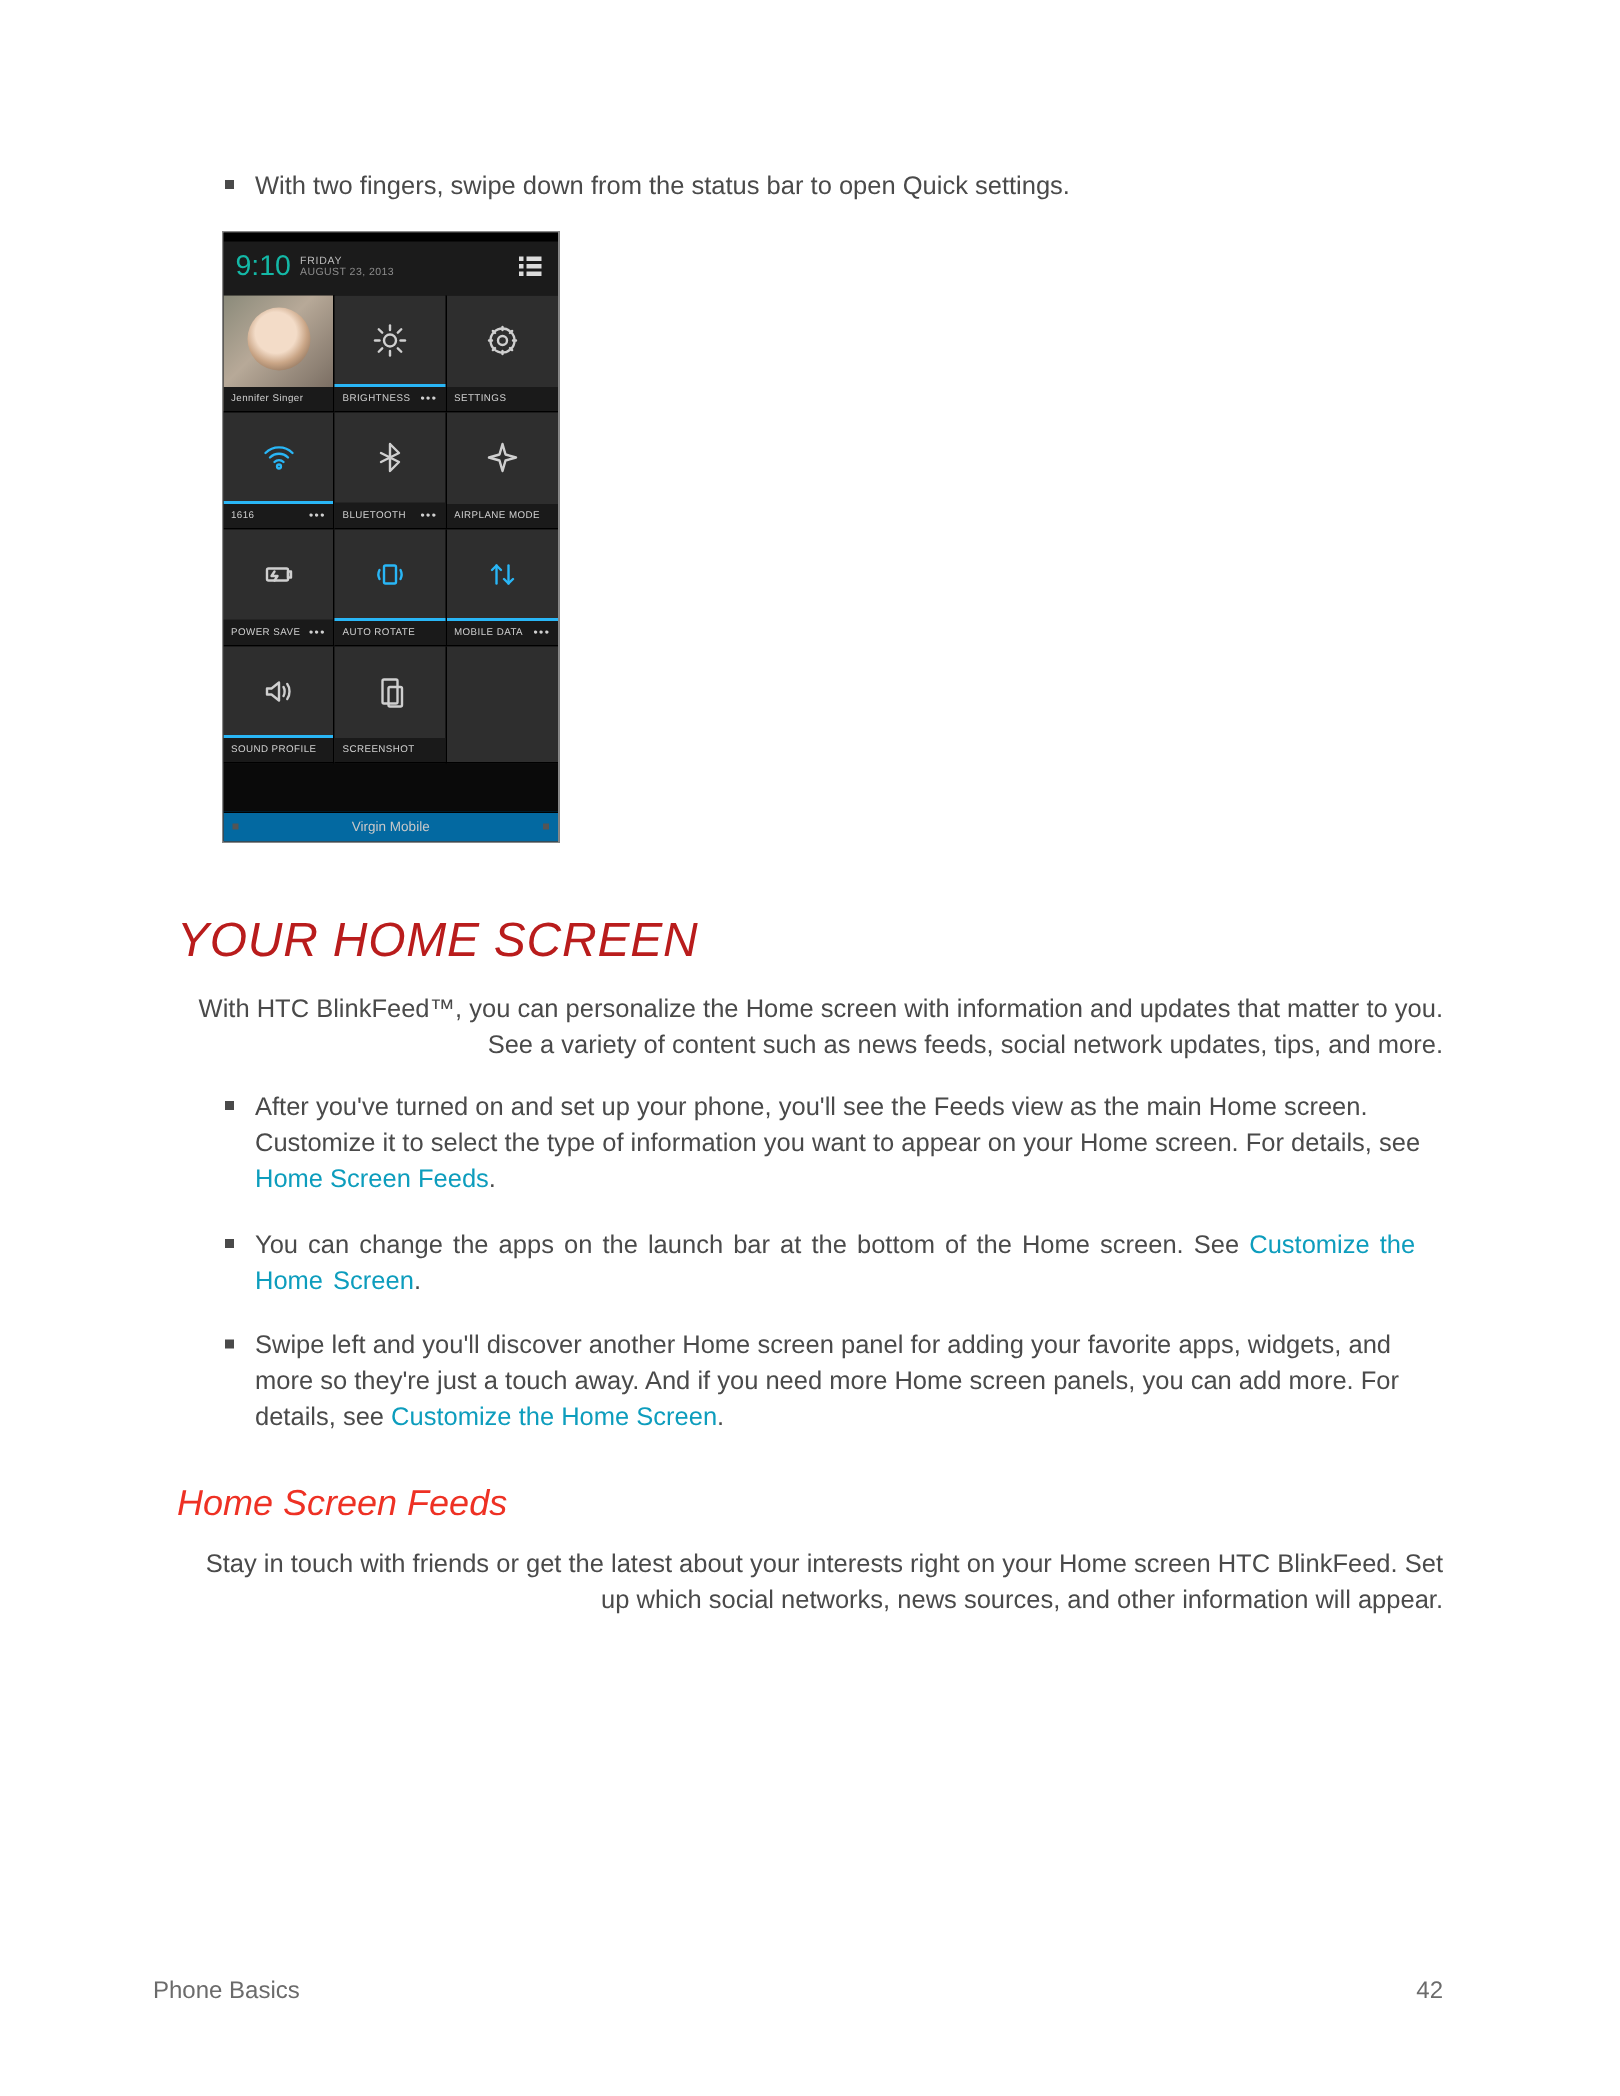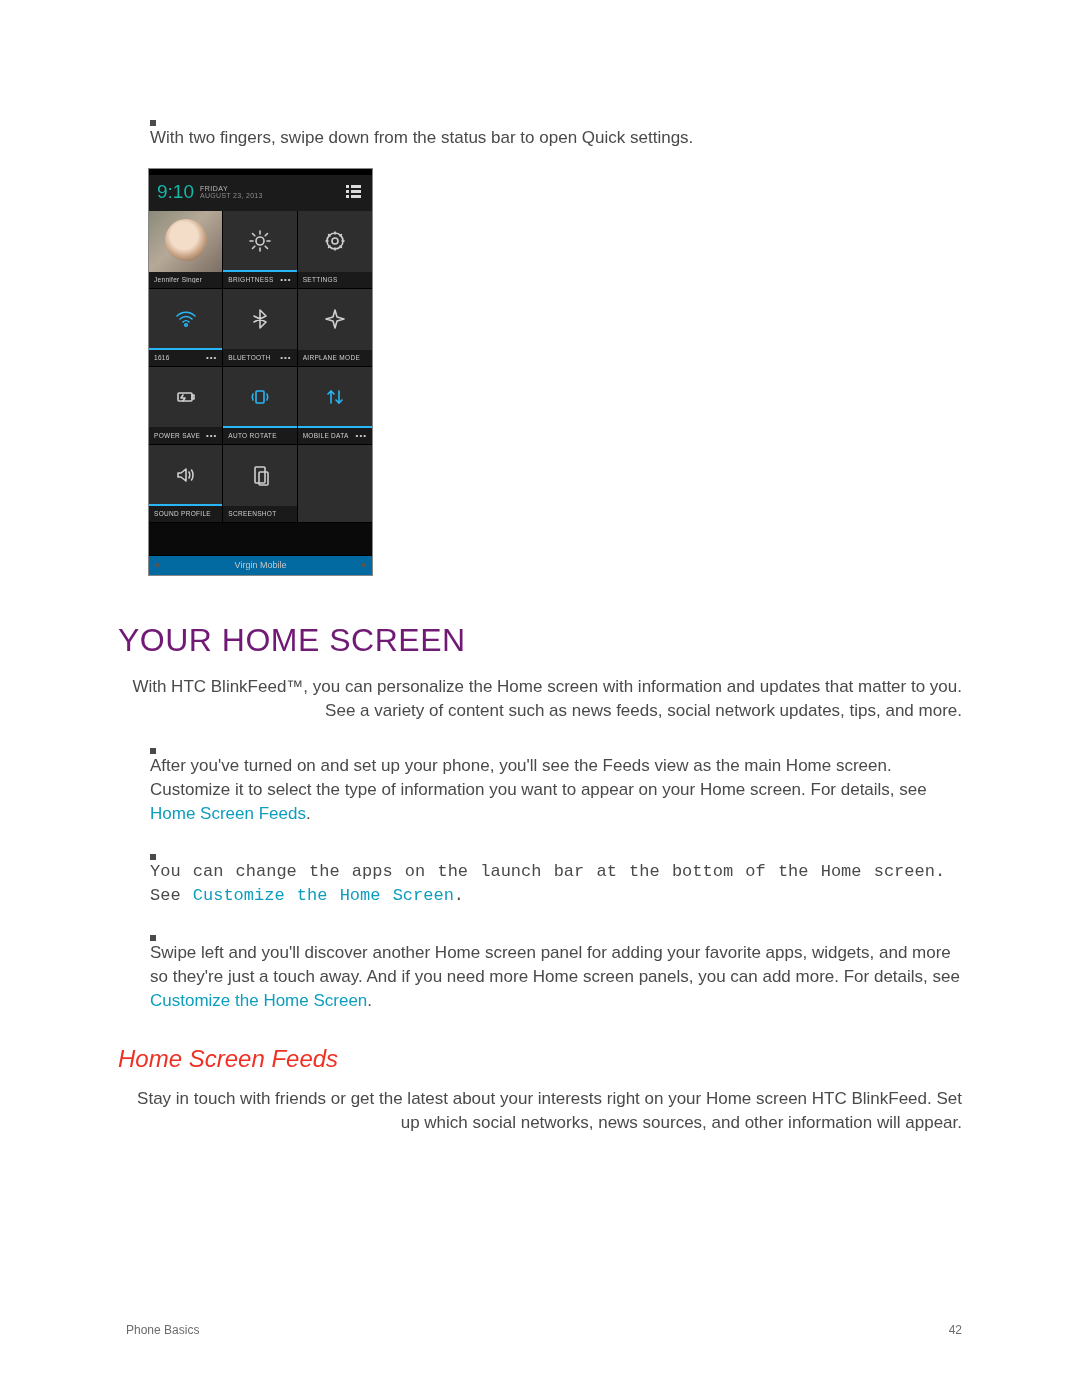--- a/index.html
+++ b/index.html
@@ -14,21 +14,20 @@
   .page {
     padding: 112px 118px 0 118px;
   }
   .indent-list {
     margin-left: 32px;
   }
   .bullet-row {
     display: flex;
     align-items: flex-start;
     margin-bottom: 18px;
-    flex-direction: column;
   }
   .bullet-sq {
     width: 6px;
     height: 6px;
     background: #4a4a4a;
     margin-top: 8px;
     margin-right: 14px;
     flex: 0 0 auto;
   }
   .bullet-text {
@@ -179,22 +178,23 @@
   }
   .carrier-row .c-dot {
     position:absolute; width:4px; height:4px; background:#555;
     top:50%; transform:translateY(-50%);
   }
   .svg-ic { width:24px; height:24px; }
   .svg-ic path, .svg-ic line, .svg-ic rect, .svg-ic circle, .svg-ic polyline, .svg-ic polygon { stroke:currentColor; stroke-width:1.6; fill:none; stroke-linecap:round; stroke-linejoin:round;}
 
   h1.section-title {
     font-family: "Segoe UI", Arial, sans-serif;
+    font-style: italic;
     font-weight: 400;
-    color: #701a75;
+    color: #b91c1c;
     font-size: 32px;
     letter-spacing: 0.5px;
     margin-bottom: 16px;
     margin-top: 40px;
   }
   h2.sub-title {
     font-family: "Segoe UI", Arial, sans-serif;
     font-style: italic;
     font-weight: 400;
     color: #ee3124;
@@ -206,26 +206,26 @@
     font-size: 17px;
     line-height: 1.4;
     color: #4a4a4a;
     margin-bottom: 18px;
     text-align: right;
   }
   .bullets-sect { margin-top: 10px; margin-left: 32px; }
   .bullets-sect .bullet-row { margin-bottom: 20px; }
   .footer {
     position: absolute;
-    left: 126px;
+    left: 102px;
     right: 118px;
     bottom: 60px;
     display: flex;
     justify-content: space-between;
-    font-size: 12px;
+    font-size: 16px;
     color: #6b6b6b;
   }
 </style>
 </head>
 <body>
 
 <div class="page">
 
   <div class="indent-list">
     <div class="bullet-row">
@@ -415,21 +415,21 @@
 
   <div class="bullets-sect">
     <div class="bullet-row">
       <div class="bullet-sq"></div>
       <div class="bullet-text">
         <span>After you've turned on and set up your phone, you'll see the Feeds view as the main Home screen. Customize it to select the type of information you want to appear on your Home screen. For details, see </span><span class="link">Home Screen Feeds</span><span>.</span>
       </div>
     </div>
     <div class="bullet-row">
       <div class="bullet-sq"></div>
-      <div class="bullet-text" style="word-spacing:2px;font-family:Liberation Mono, monospace;">
+      <div class="bullet-text" style="word-spacing:2px;">
         <span>You can change the apps on the launch bar at the bottom of the Home screen. See </span><span class="link">Customize the Home Screen</span><span>.</span>
       </div>
     </div>
     <div class="bullet-row">
       <div class="bullet-sq"></div>
       <div class="bullet-text">
         <span>Swipe left and you'll discover another Home screen panel for adding your favorite apps, widgets, and more so they're just a touch away. And if you need more Home screen panels, you can add more. For details, see </span><span class="link">Customize the Home Screen</span><span>.</span>
       </div>
     </div>
   </div>

